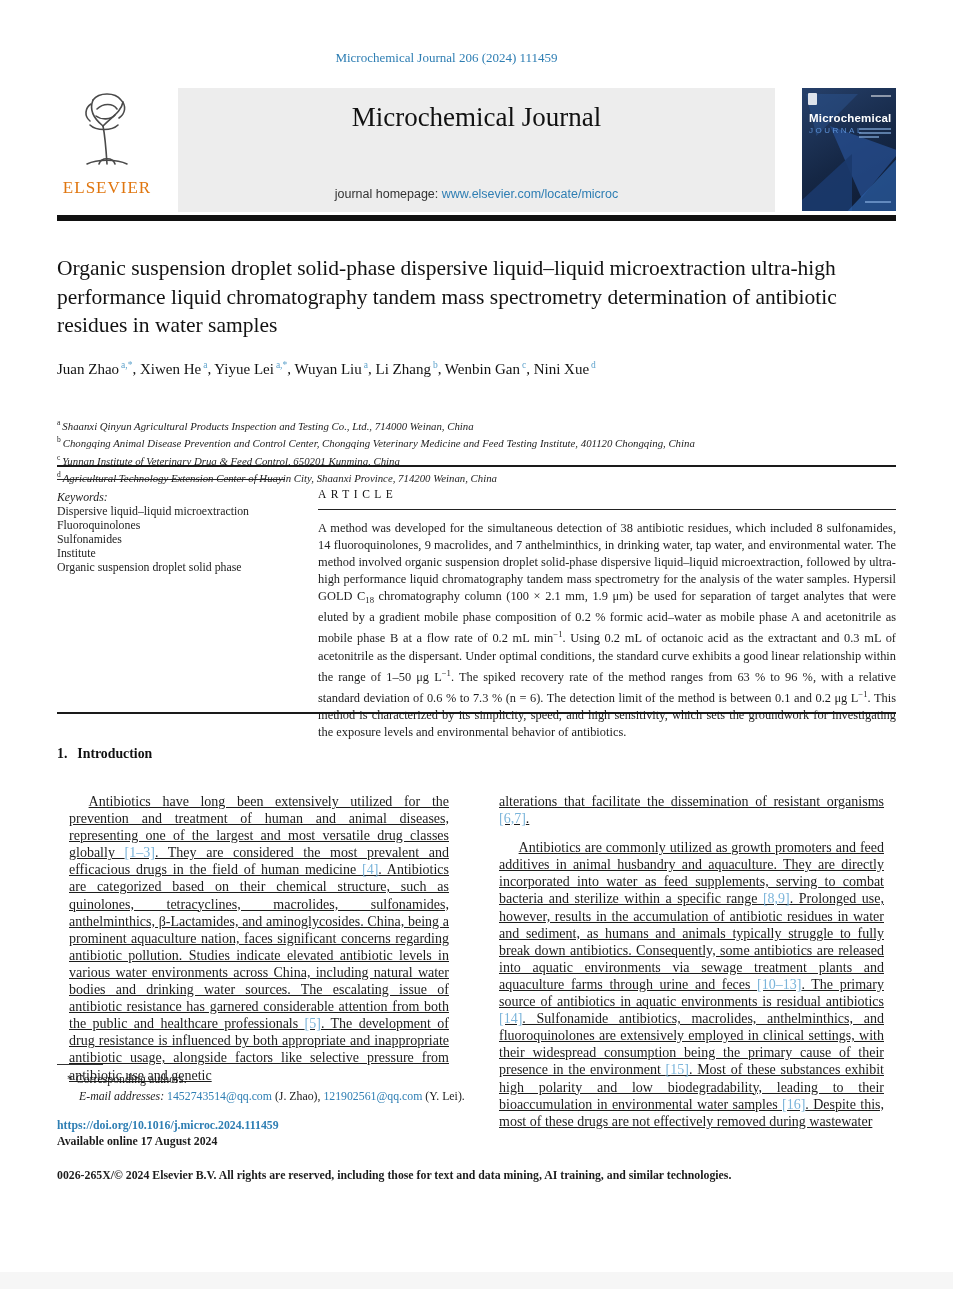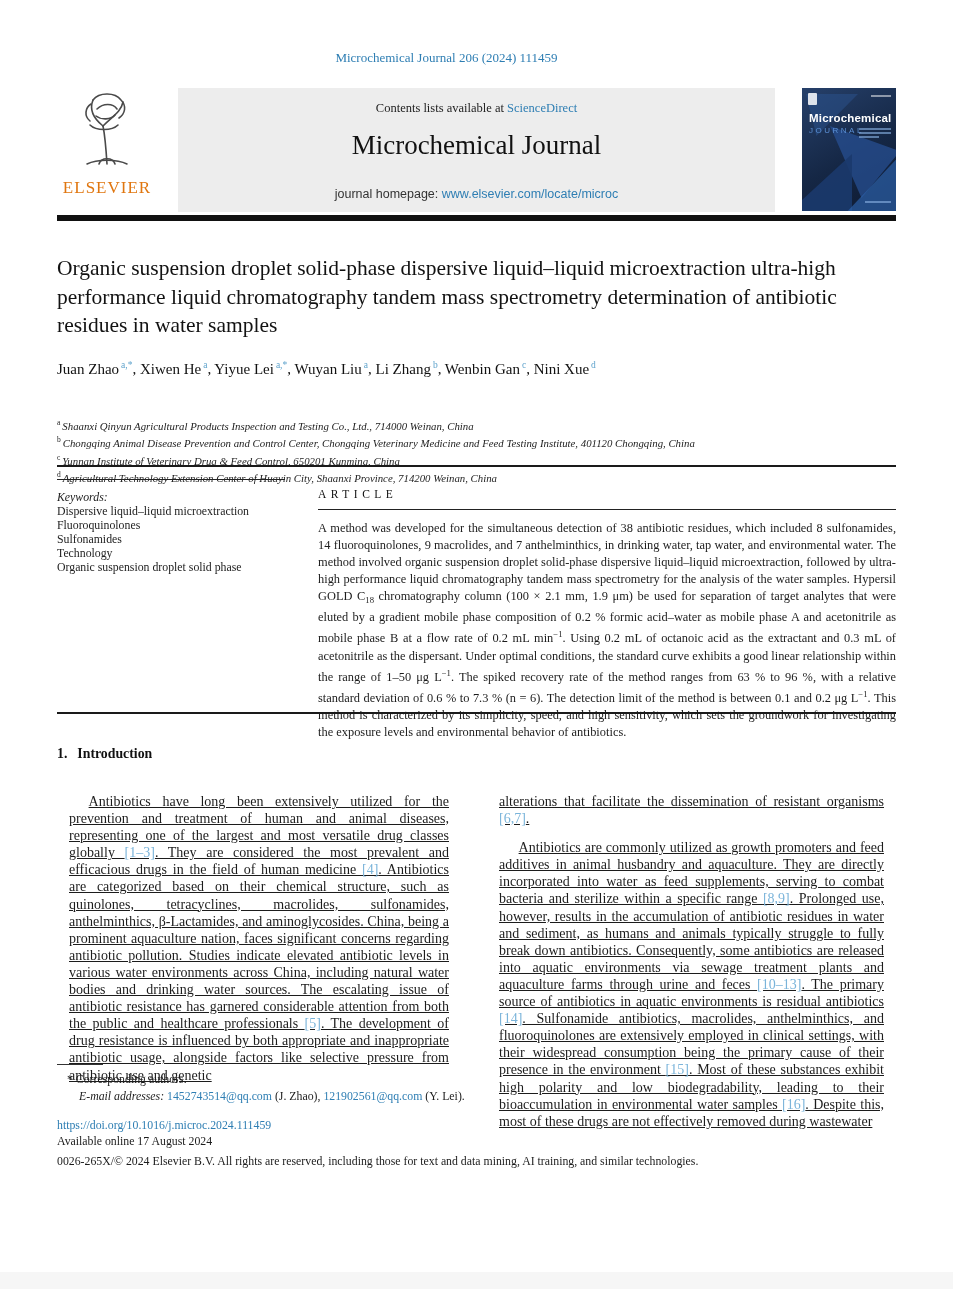--- a/index.html
+++ b/index.html
@@ -100,22 +100,22 @@
   .col-left { width:404px; margin-right:26px; flex:none; }
   .col-right { width:409px; flex:none; }
   .body-cols p { margin:12px; font-size:14px; line-height:17.1px; text-align:justify; color:#1c1c1c;text-decoration:underline; }
   .body-cols p.indent { text-indent:1.4em; }
 
   .footnote { position:absolute; top:1064px; left:57px; width:839px; font-size:11.8px; color:#1c1c1c; }
   .fn-rule { width:46px; height:1px; background:#333; margin-bottom:7px; }
   .fn-line1 { padding-left:10px; }
   .fn-line2 { padding-left:22px; margin-top:2px; }
 
-  .footer { position:absolute; top:1118px; left:57px; width:839px; font-size:11.8px; line-height:15.5px; color:#1c1c1c; }
-  .footer .copyright { margin-top:5px; }
+  .footer { position:absolute; top:1118px; left:57px; width:839px; font-size:11.8px; line-height:15.5px; color:#1c1c1c;font-weight:bold; }
+  .footer .copyright { margin-top:19px; }
 
   .bottom-strip { position:absolute; bottom:0; left:0; width:953px; height:17px; background:#f6f6f6; }
 </style>
 </head>
 <body>
 
 <div class="citation">Microchemical Journal 206 (2024) 111459</div>
 
 <div class="header">
   <div class="logo-block">
@@ -130,23 +130,20 @@
         <path d="M27 37 C33 43 49 43 55 37"></path>
         <path d="M33 28 C38 32 48 32 52 27"></path>
         <path d="M24 76 C34 71 54 71 64 76"></path>
         <path d="M36 76 C38 69 50 69 52 76"></path>
       </g>
     </svg>
     <div class="elsevier-text">ELSEVIER</div>
   </div>
 
   <div class="header-box">
-    <div class="contents-line">
-      <span>Contents lists available at </span><span class="link">ScienceDirect</span>
-    </div>
     <div class="journal-title">Microchemical Journal</div>
     <div class="homepage-line">
       <span>journal homepage: </span><span class="link">www.elsevier.com/locate/microc</span>
     </div>
   </div>
 
   <div class="cover">
     <div class="tri t3"></div>
     <div class="tri t1"></div>
     <div class="tri t2"></div>
@@ -181,21 +178,21 @@
 
 <div class="info-abstract">
   <div class="info-col">
     <div class="col-rule"></div>
     <div class="keywords">
       <div class="keywords-label">Keywords:</div>
       <div id="keywords-list">
           <div>Dispersive liquid–liquid microextraction</div>
           <div>Fluoroquinolones</div>
           <div>Sulfonamides</div>
-          <div>Technology</div>
+          <div>Institute</div>
           <div>Organic suspension droplet solid phase</div>
         </div>
     </div>
   </div>
   <div class="abs-col">
     <div class="col-heading">ARTICLE</div>
     <div class="col-rule"></div>
     <div class="abstract-text">A method was developed for the simultaneous detection of 38 antibiotic residues, which included 8 sulfonamides, 14 fluoroquinolones, 9 macrolides, and 7 anthelminthics, in drinking water, tap water, and environmental water. The method involved organic suspension droplet solid-phase dispersive liquid–liquid microextraction, followed by ultra-high performance liquid chromatography tandem mass spectrometry for the analysis of the water samples. Hypersil GOLD C<sub class="sub">18</sub> chromatography column (100 × 2.1 mm, 1.9 μm) be used for separation of target analytes that were eluted by a gradient mobile phase composition of 0.2 % formic acid–water as mobile phase A and acetonitrile as mobile phase B at a flow rate of 0.2 mL min<sup class="sup">−1</sup>. Using 0.2 mL of octanoic acid as the extractant and 0.3 mL of acetonitrile as the dispersant. Under optimal conditions, the standard curve exhibits a good linear relationship within the range of 1–50 μg L<sup class="sup">−1</sup>. The spiked recovery rate of the method ranges from 63 % to 96 %, with a relative standard deviation of 0.6 % to 7.3 % (n = 6). The detection limit of the method is between 0.1 and 0.2 μg L<sup class="sup">−1</sup>. This method is characterized by its simplicity, speed, and high sensitivity, which sets the groundwork for investigating the exposure levels and environmental behavior of antibiotics.</div>
   </div>
 </div>

